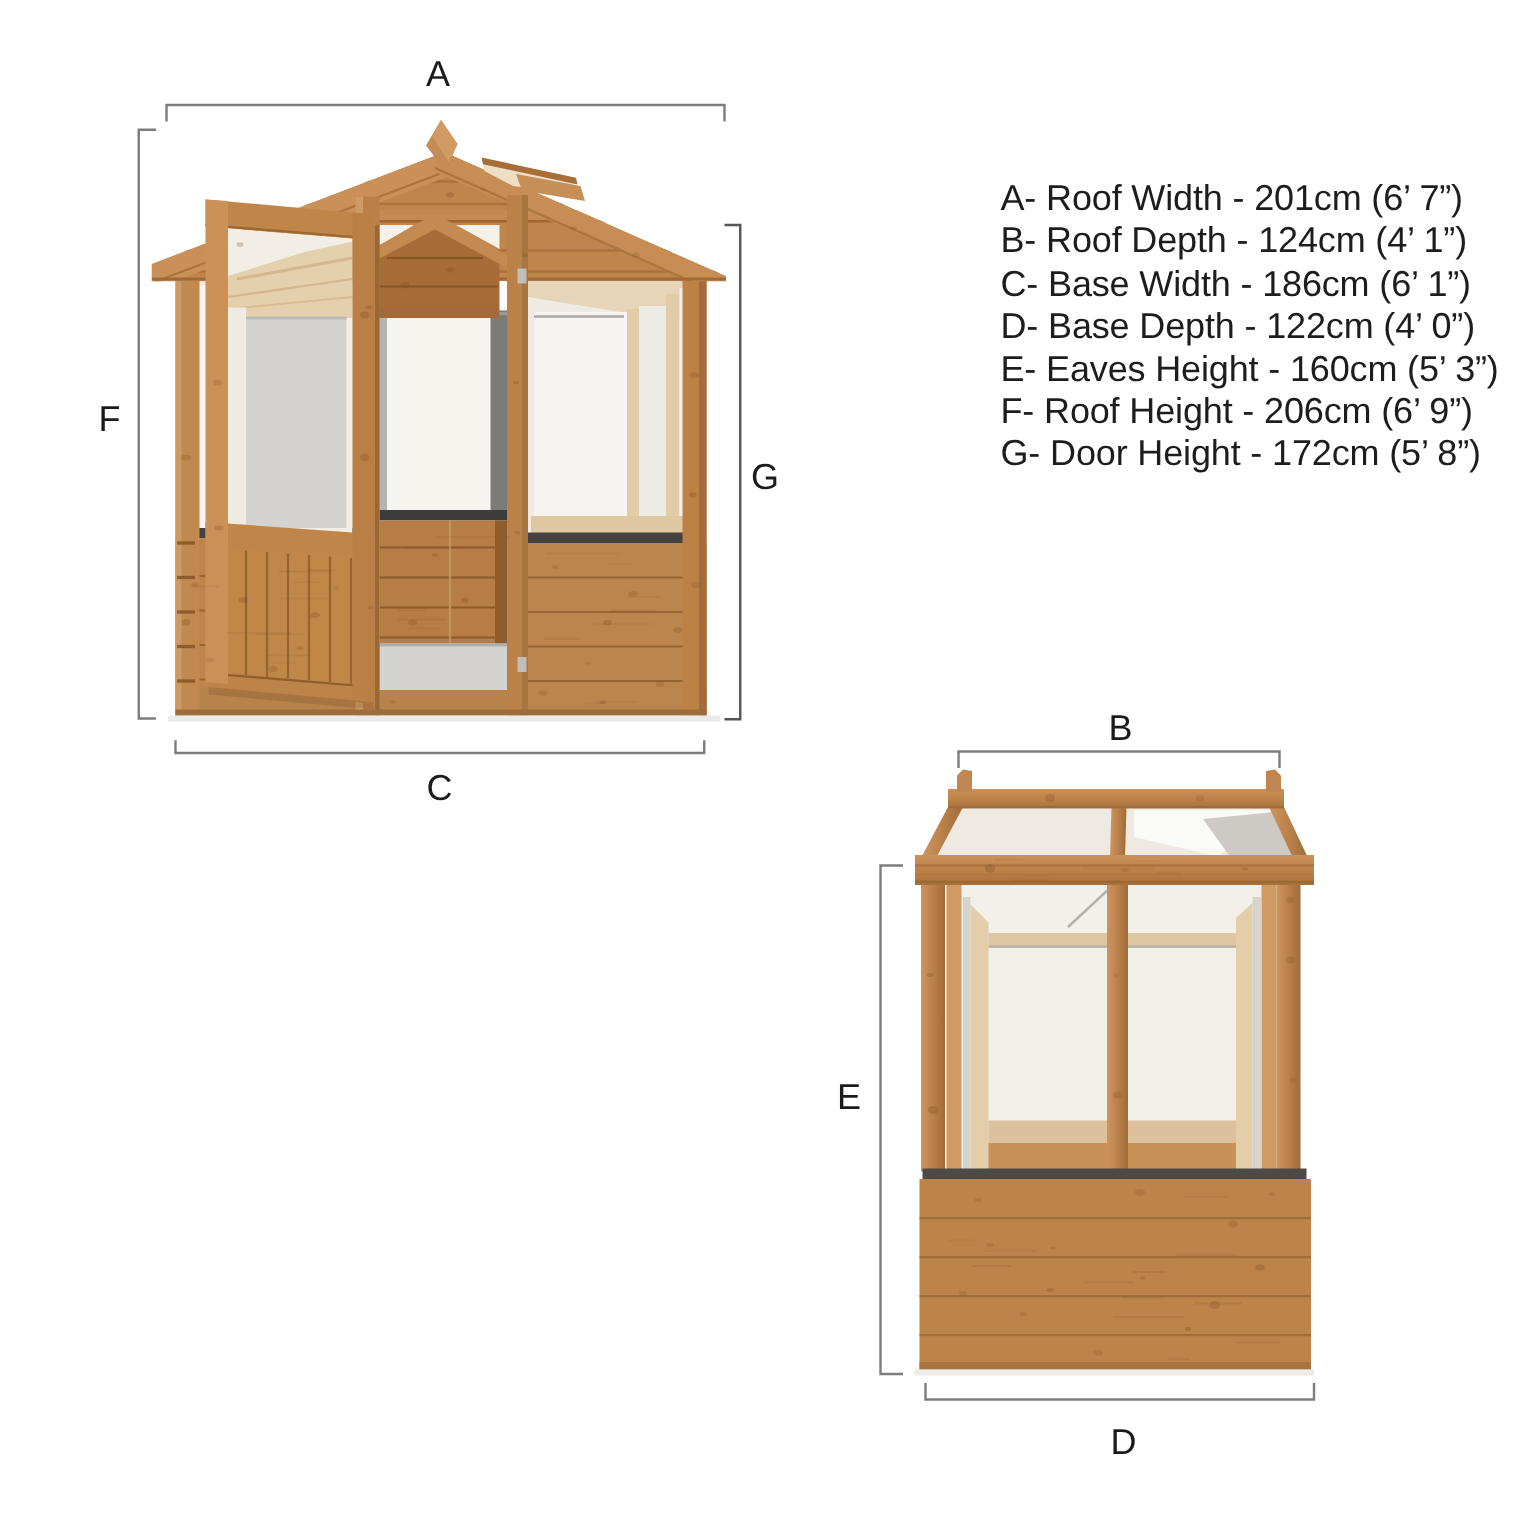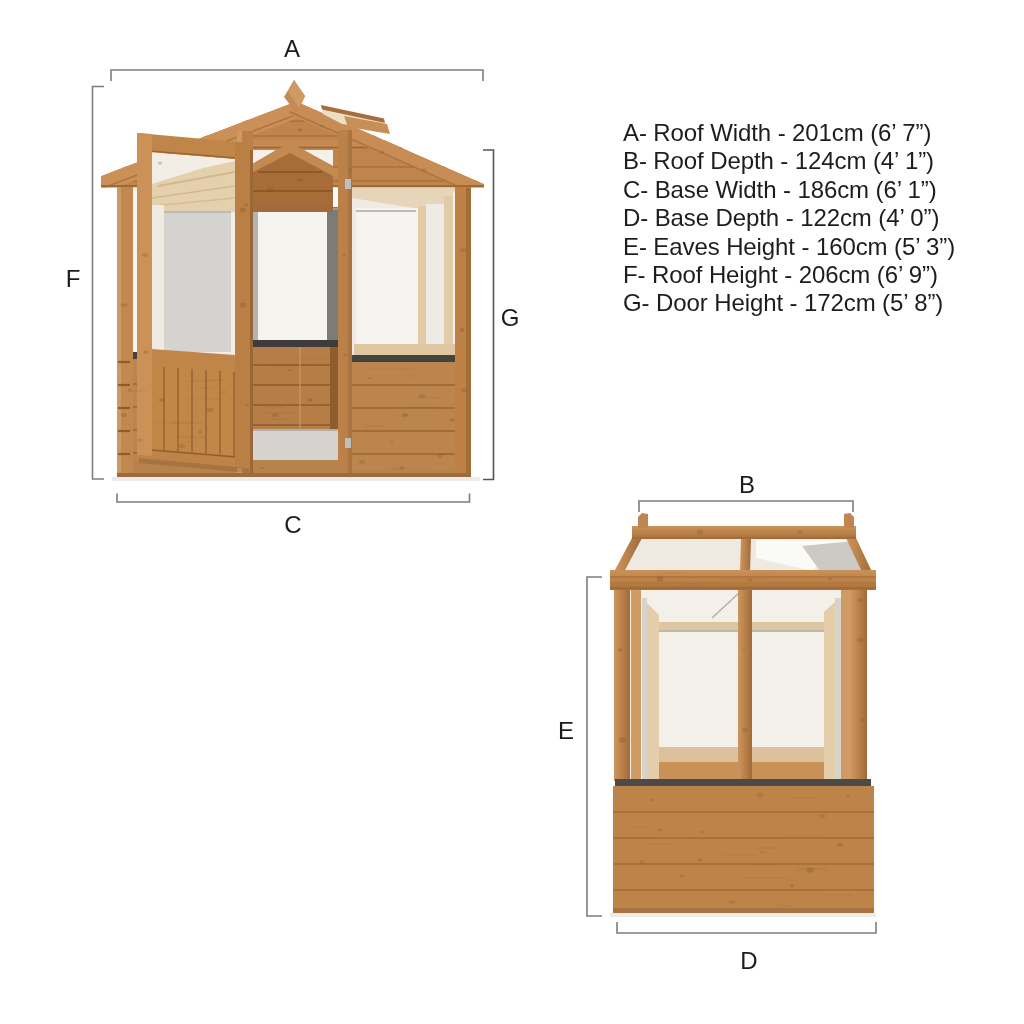--- a/index.html
+++ b/index.html
@@ -425,21 +425,21 @@
 
 <text x="293" y="533" font-size="24" fill="#1b1b1b" text-anchor="middle">C</text>
 
 <text x="747" y="493" font-size="24" fill="#1b1b1b" text-anchor="middle">B</text>
 
 <text x="566" y="739" font-size="24" fill="#1b1b1b" text-anchor="middle">E</text>
 
 <text x="749" y="969" font-size="24" fill="#1b1b1b" text-anchor="middle">D</text>
 </svg>
 
-<div style="position:absolute;left:623px;top:119px;font-size:24px;letter-spacing:-0.1px;line-height:28.4px;color:#1d1d1d;white-space:nowrap;">
+<div style="position:absolute;left:667px;top:119px;font-size:24px;letter-spacing:-0.1px;line-height:28.4px;color:#1d1d1d;white-space:nowrap;">
 A- Roof Width - 201cm (6’ 7”)<br>
 B- Roof Depth - 124cm (4’ 1”)<br>
 C- Base Width - 186cm (6’ 1”)<br>
 D- Base Depth - 122cm (4’ 0”)<br>
 E- Eaves Height - 160cm (5’ 3”)<br>
 F- Roof Height - 206cm (6’ 9”)<br>
 G- Door Height - 172cm (5’ 8”)
 </div>
 </div>
 

